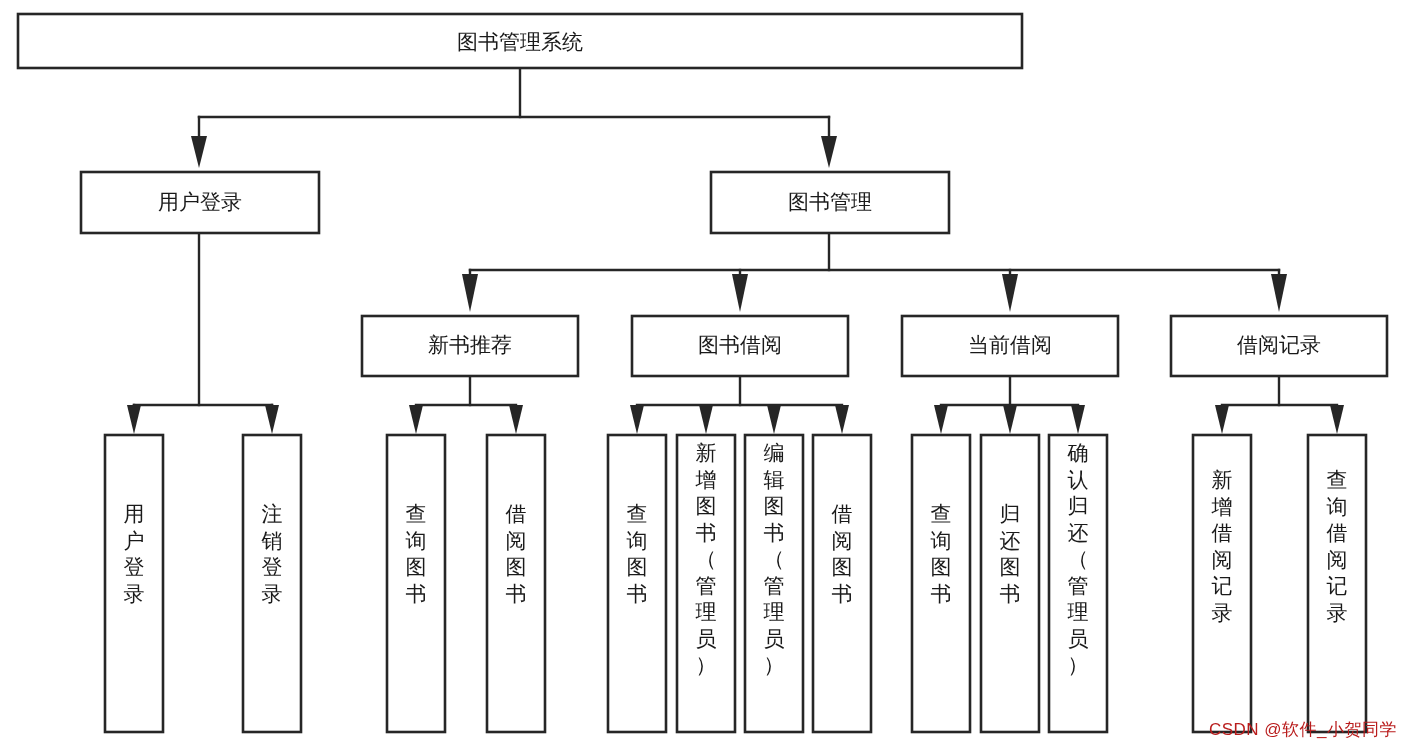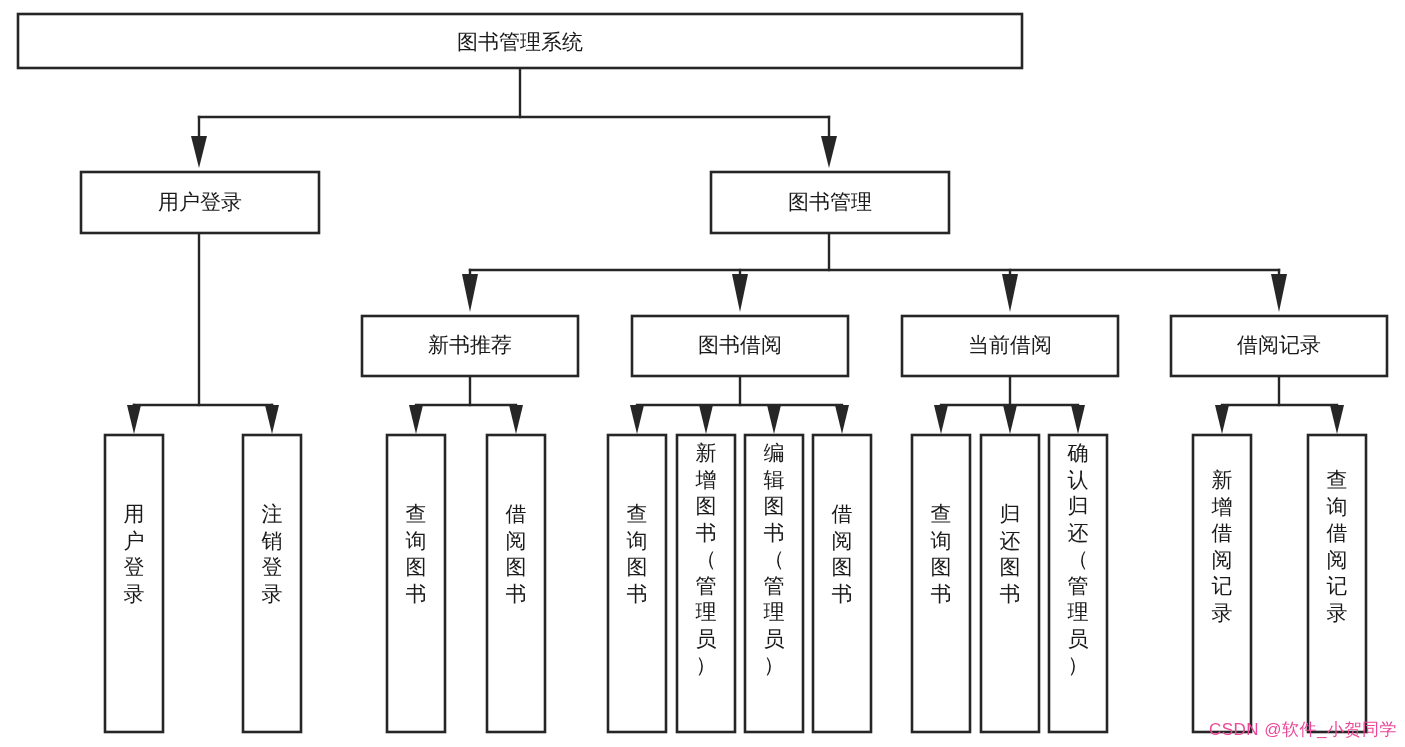--- a/index.html
+++ b/index.html
@@ -57,21 +57,21 @@
     font-size: 21px;
     fill: #1a1a1a;
     text-anchor: middle;
   }
   .watermark {
     position: absolute;
     right: 8px;
     bottom: 6px;
     font-family: "Liberation Sans", "DejaVu Sans", sans-serif;
     font-size: 17px;
-    color: #ec4899;
+    color: #b91c1c;
     white-space: nowrap;
     letter-spacing: 0.5px;
     pointer-events: none;
   }
 </style>
 </head>
 <body>
 
 <div id="stage">
 

